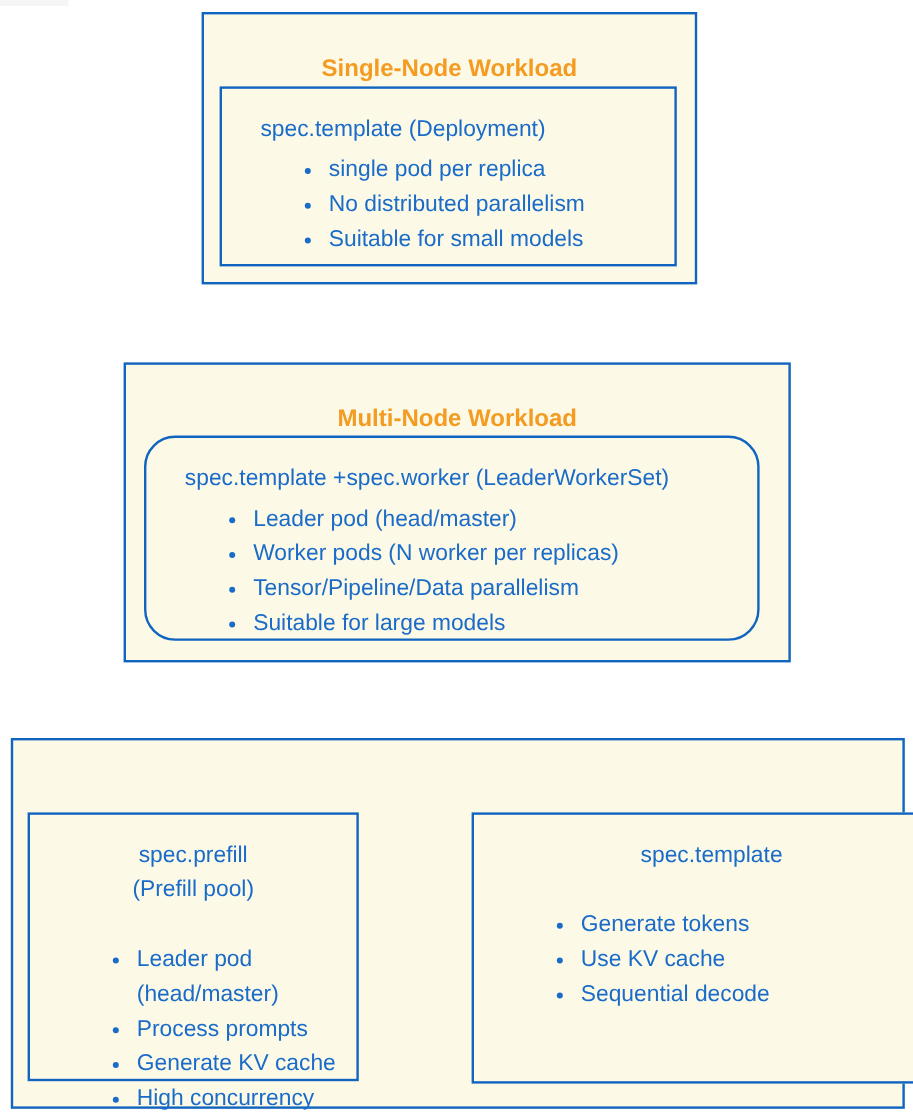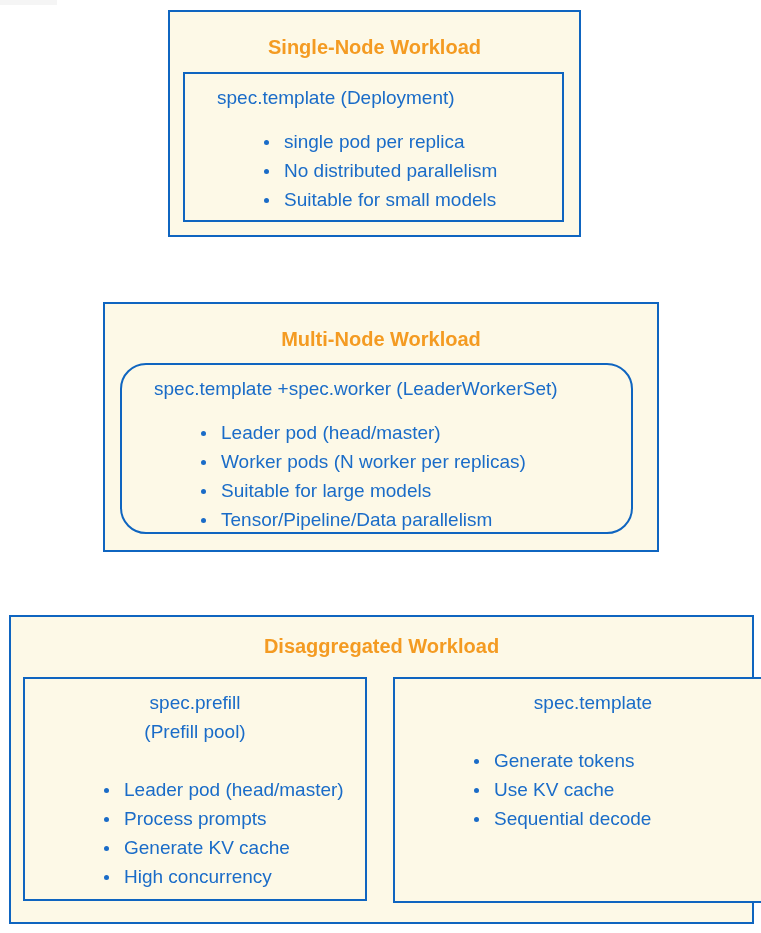--- a/index.html
+++ b/index.html
@@ -25,45 +25,45 @@
     width: 57px; height: 5px;
     background: #f5f5f5;
   }
   .panel {
     position: absolute;
     background: var(--panel-cream);
     border: 2px solid var(--border-blue);
   }
   .panel-title {
     margin: 0;
-    padding-top: 22px;
+    padding-top: 32px;
     text-align: center;
     color: var(--title-orange);
     font-size: 20px;
     line-height: 26px;
     font-weight: bold;
   }
   .subbox {
     position: absolute;
     background: var(--panel-cream);
     border: 2px solid var(--border-blue);
-    padding-top: 9px;
+    padding-top: 19px;
     color: var(--text-blue);
     font-size: 19px;
   }
   .subbox-heading {
     margin: 0;
     line-height: 29px;
     color: var(--text-blue);
   }
   .heading-left .subbox-heading { padding-left: 32px; text-align: left; }
   .heading-center .subbox-heading { text-align: center; }
   .bullets {
     list-style: none;
-    margin: 15px;
+    margin: 5px;
     padding: 0;
   }
   .gap-before-bullets .bullets { margin-top: 29px; }
   .bullets li {
     position: relative;
     padding-left: 84px;
     line-height: 29px;
     color: var(--text-blue);
   }
   .bullets li::before {
@@ -81,21 +81,21 @@
   .panel-1 { left: 168px; top: 10px; width: 413px; height: 227px; }
   .s1-inner { left: 13px; top: 60px; width: 381px; height: 150px; }
 
   
   .panel-2 { left: 103px; top: 302px; width: 556px; height: 250px; }
   .s2-inner { left: 15px; top: 59px; width: 513px; height: 171px; border-radius: 26px; }
 
   
   .panel-3 { left: 9px; top: 615px; width: 745px; height: 309px; }
   .panel-3 .panel-title { padding-top: 16px; }
-  .s3-left  { left: 12px;  top: 60px; width: 344px; height: 224px; }
+  .s3-left  { left: 12px;  top: 60px; width: 276px; height: 224px; }
   .s3-right { left: 382px; top: 60px; width: 400px; height: 226px; }
 </style>
 </head>
 <body>
 
 <div class="stray"></div>
 
 <section class="panel panel-1">
   <h2 class="panel-title">Single-Node Workload</h2>
   <div class="subbox s1-inner heading-left">
@@ -108,28 +108,27 @@
   </div>
 </section>
 
 <section class="panel panel-2">
   <h2 class="panel-title">Multi-Node Workload</h2>
   <div class="subbox s2-inner heading-left">
     <p class="subbox-heading">spec.template +spec.worker (LeaderWorkerSet)</p>
     <ul class="bullets">
       <li>Leader pod (head/master)</li>
       <li>Worker pods (N worker per replicas)</li>
+      <li>Tensor/Pipeline/Data parallelism</li>
       <li>Suitable for large models</li>
-      <li>Tensor/Pipeline/Data parallelism</li>
     </ul>
   </div>
 </section>
 
 <section class="panel panel-3">
-  <h2 class="panel-title">Disaggregated Workload</h2>
 
   <div class="subbox s3-left heading-center gap-before-bullets">
     <p class="subbox-heading">spec.prefill</p>
     <p class="subbox-heading">(Prefill pool)</p>
     <ul class="bullets">
       <li>Leader pod (head/master)</li>
       <li>Process prompts</li>
       <li>Generate KV cache</li>
       <li>High concurrency</li>
     </ul>

